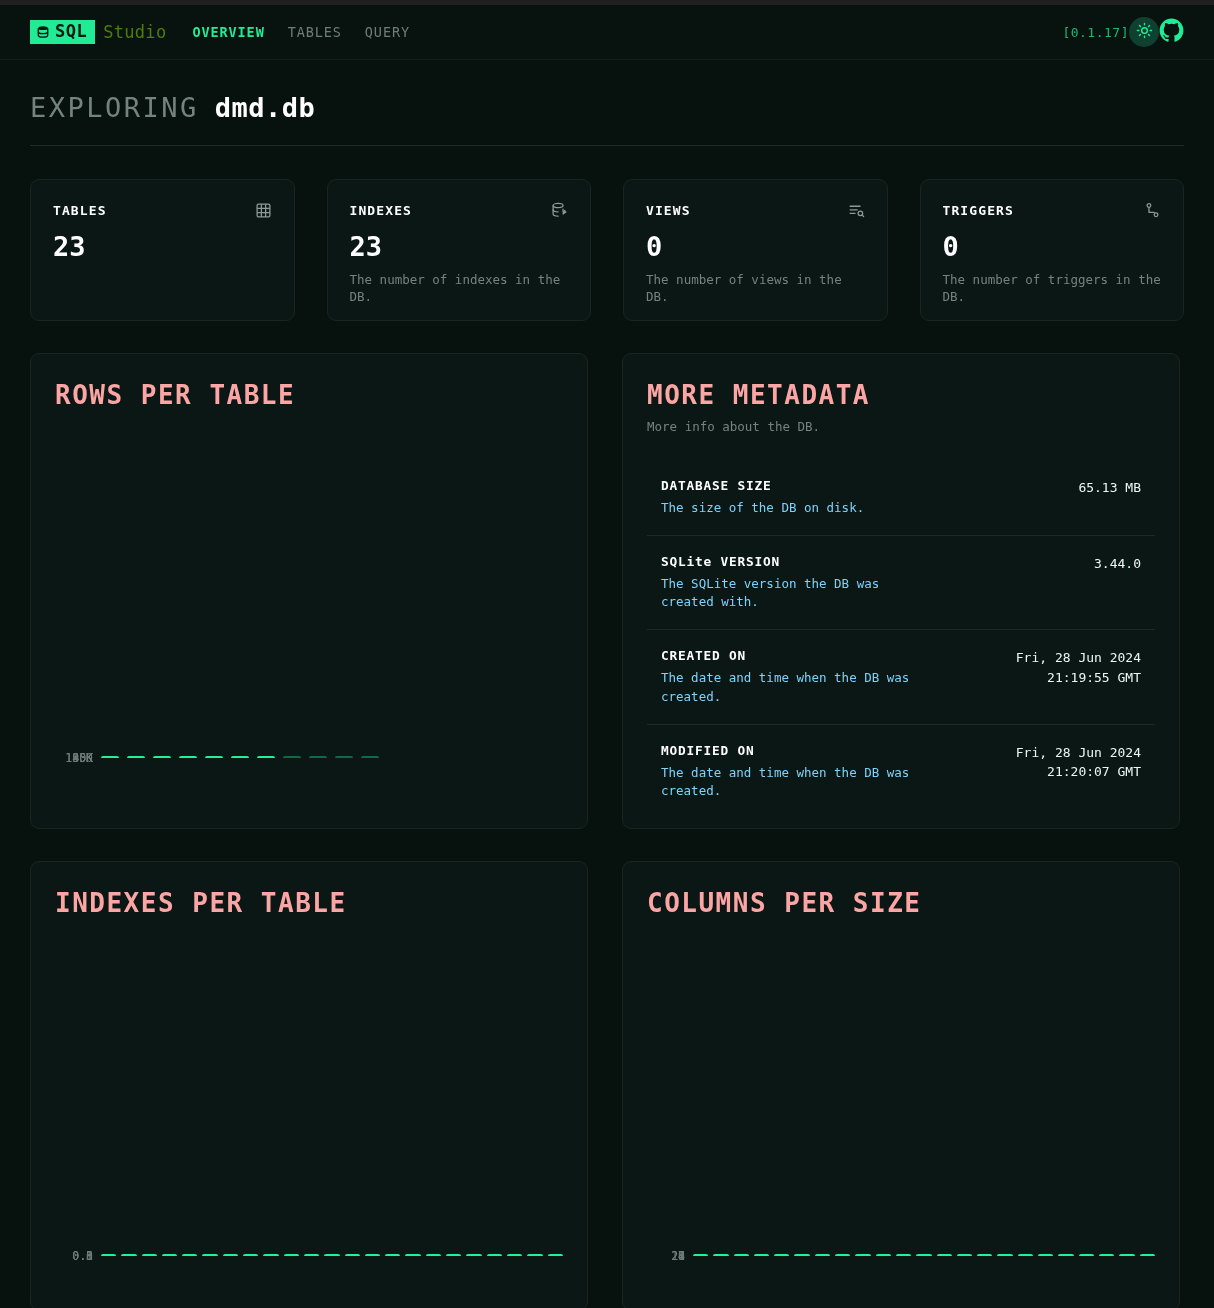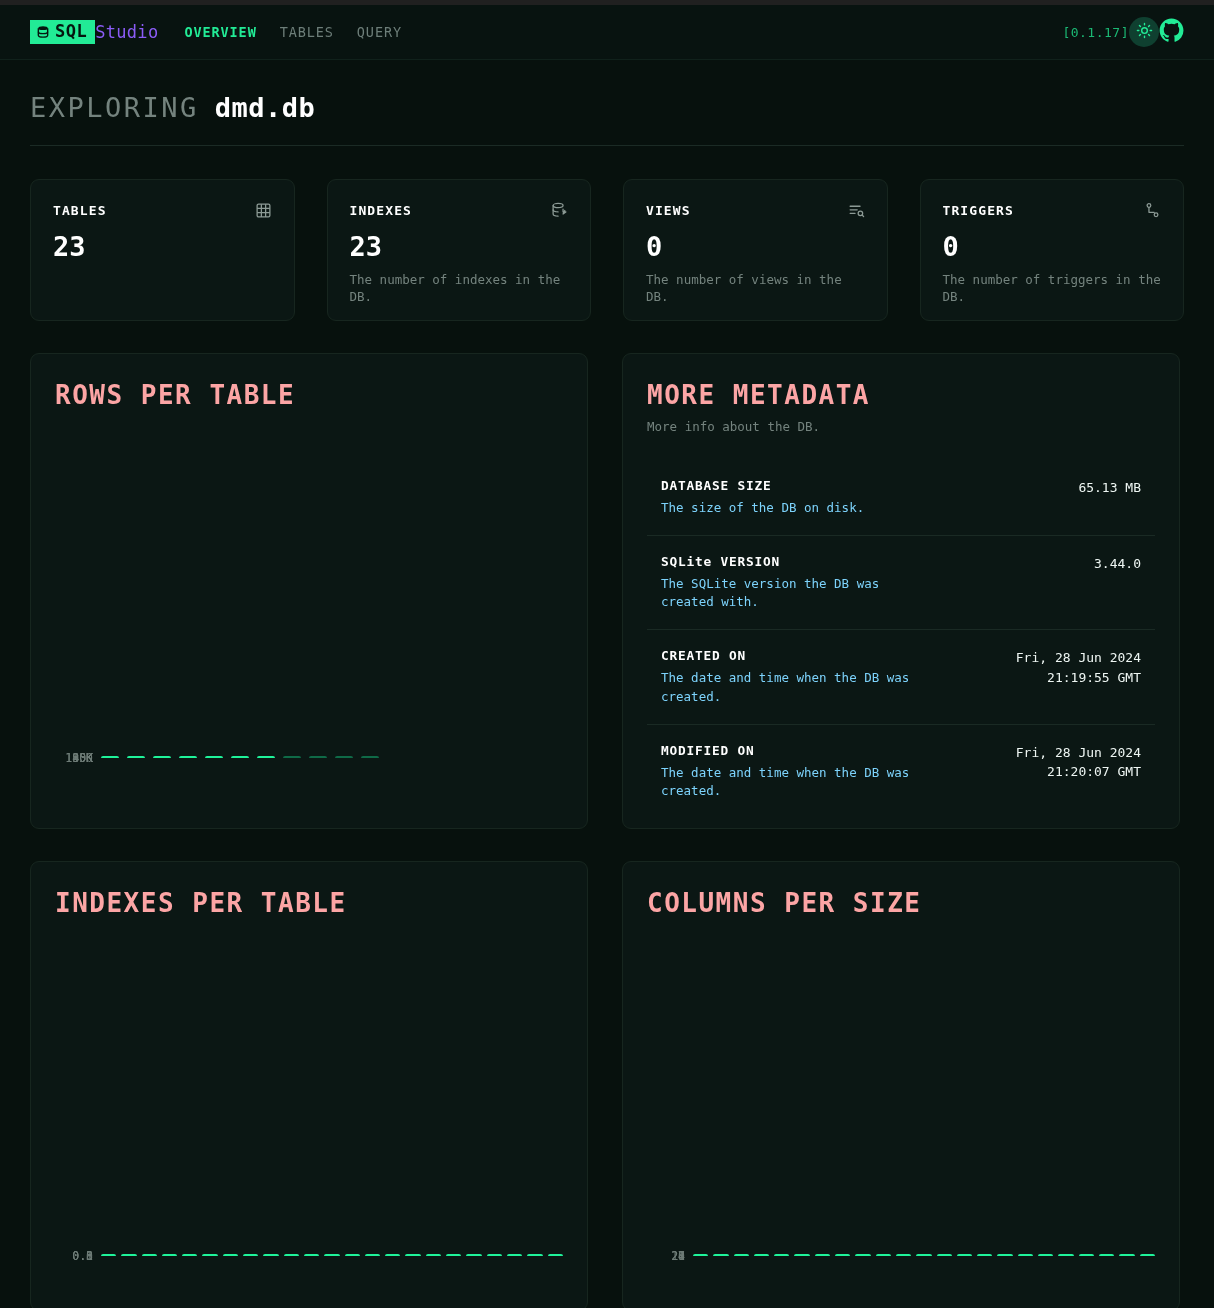--- a/index.html
+++ b/index.html
@@ -41,22 +41,23 @@
     font-size: 17px;
     letter-spacing: 0.5px;
     padding: 3px 8px 4px 6px;
     display: flex;
     align-items: center;
     gap: 5px;
     line-height: 1;
   }
   .brand-badge svg { display: block; }
   .brand-word {
-    color: #8b5cf6;
+    color: #4d7c0f;
     font-size: 17px;
+    margin-left: 8px;
     letter-spacing: 0.3px;
   }
   .nav {
     display: flex;
     align-items: center;
     gap: 23px;
   }
   .nav-item {
     font-size: 13.5px;
     letter-spacing: 0.9px;

